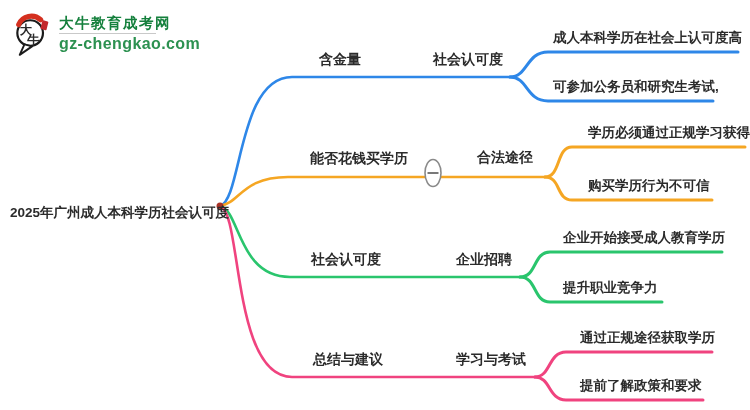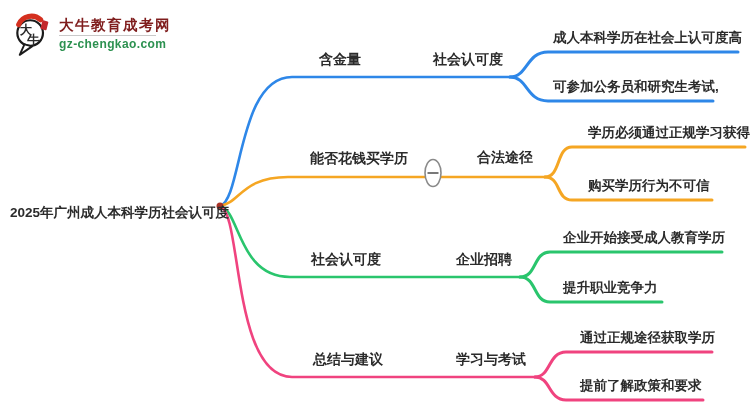--- a/index.html
+++ b/index.html
@@ -1,22 +1,22 @@
 <!DOCTYPE html>
 <html><head>
 <meta charset="utf-8">
 <style>
   html,body{margin:0;padding:0;background:#ffffff;}
   .stage{position:relative;width:750px;height:410px;background:#fff;overflow:hidden;
          font-family:"Liberation Sans","DejaVu Sans",sans-serif;}
   .logo{position:absolute;left:14px;top:10px;display:flex;align-items:center;gap:7px;cursor:pointer;}
   .logo-text{display:flex;flex-direction:column;}
-  .logo-title{font-size:14.5px;font-weight:bold;color:#7f1d1d;letter-spacing:1.5px;line-height:1.15;}
+  .logo-title{font-size:14.5px;font-weight:bold;color:#15803d;letter-spacing:1.5px;line-height:1.15;}
   .logo-sep{height:1px;background:#c9c9c9;margin:2px 0 1px 0;width:97px;}
-  .logo-url{font-size:12px;font-weight:bold;color:#2c9150;letter-spacing:0.4px;}
+  .logo-url{font-size:16px;font-weight:bold;color:#2c9150;letter-spacing:0.4px;}
   svg text{fill:#2b2b2b;}
   .node-label{font-size:14px;font-weight:600;}
   .leaf-label{font-size:13.5px;font-weight:600;}
   .root-label{font-size:13.5px;font-weight:700;}
 </style>
 </head>
 <body>
 
 <div class="stage">
 

